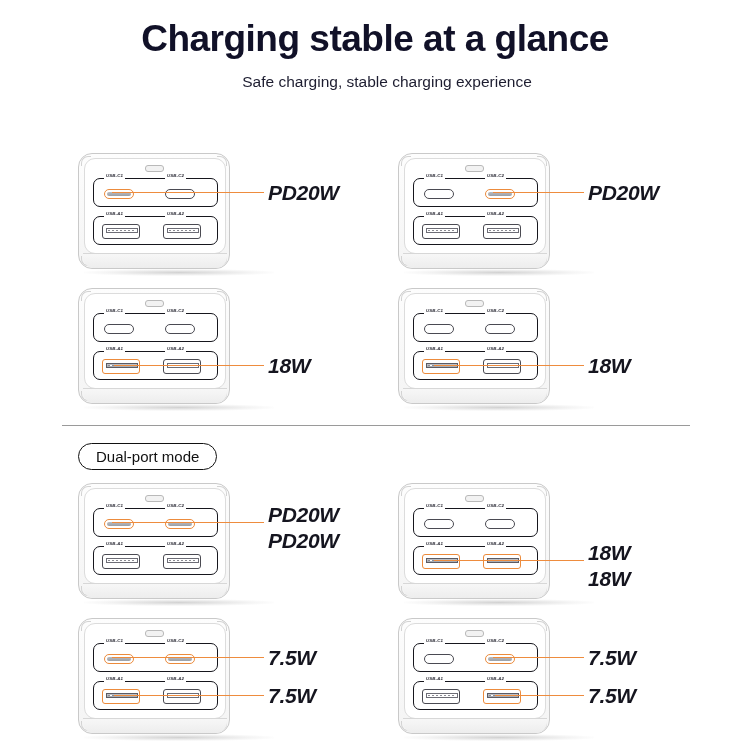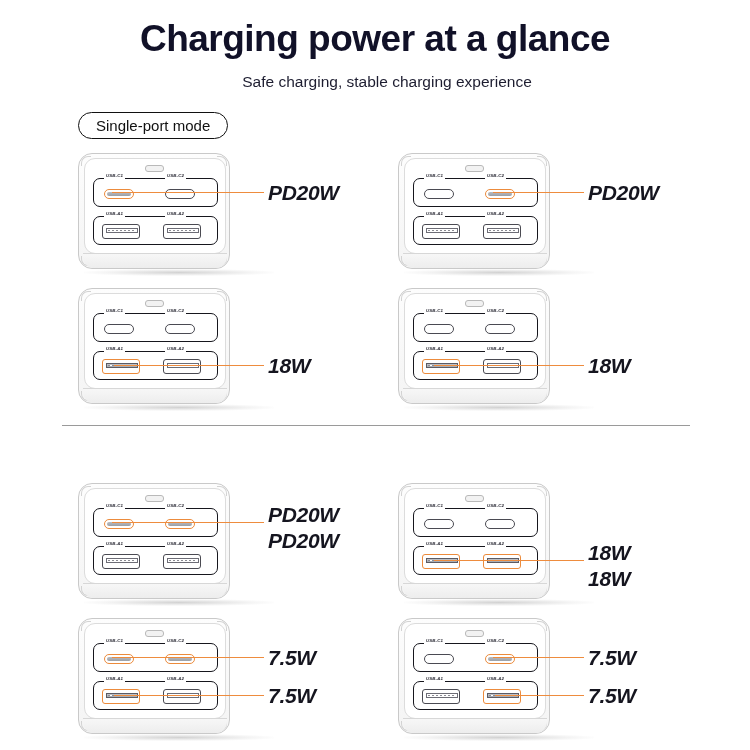--- a/index.html
+++ b/index.html
@@ -163,27 +163,27 @@
     color:#15151f;
     white-space:nowrap;
     line-height:25px;
   }
 </style>
 </head>
 <body>
 
 <div class="page">
 
-  <div class="title">Charging power at a glance</div>
+  <div class="title">Charging stable at a glance</div>
   <div class="subtitle">Safe charging, stable charging experience</div>
 
-  <div class="pill" style="left:78px;top:112px;">Single-port mode</div>
 
   <div class="divider" style="top:425px;"></div>
 
+  <div class="pill" style="left:78px;top:443px;">Dual-port mode</div>
 
   <div class="unit" style="left:78px;top:153px;">
     <div class="shadow"></div>
     <div class="body-outer">
       <div class="corner tl"></div>
       <div class="corner tr"></div>
       <div class="corner bl"></div>
       <div class="corner br"></div>
       <div class="body-face"></div>
       <div class="body-base"></div>

